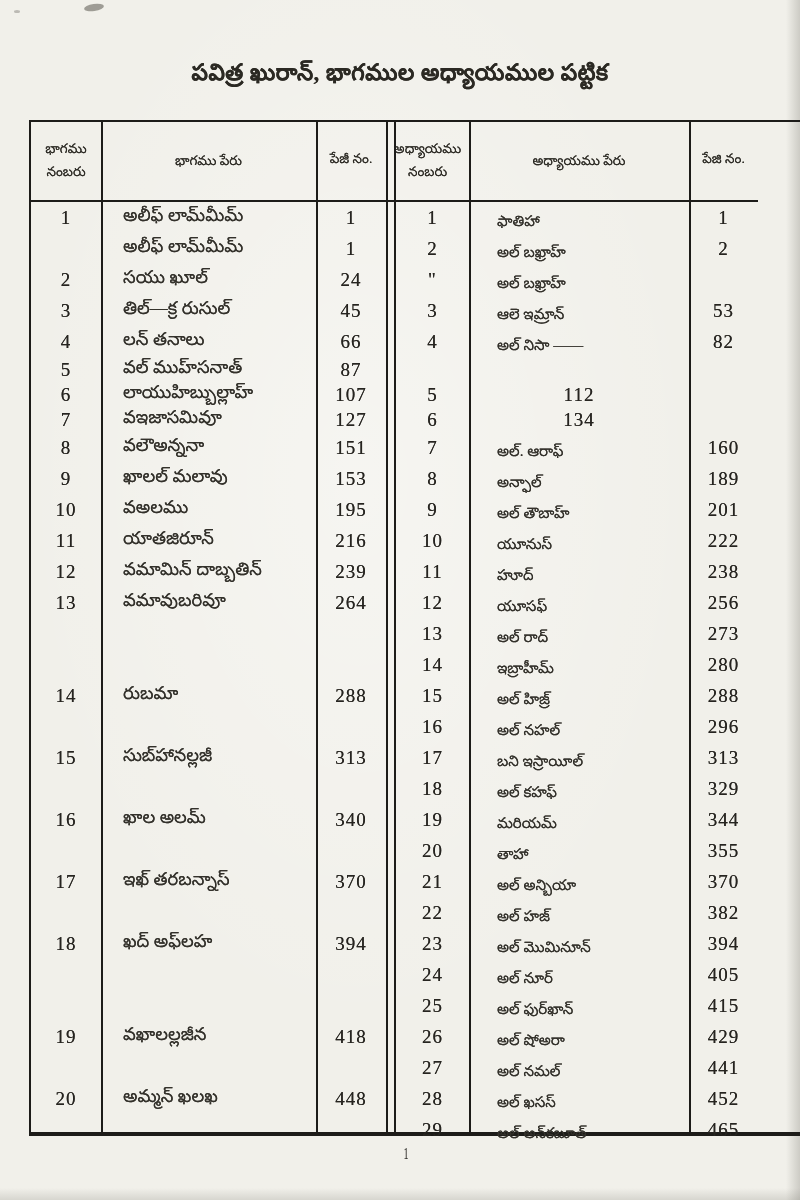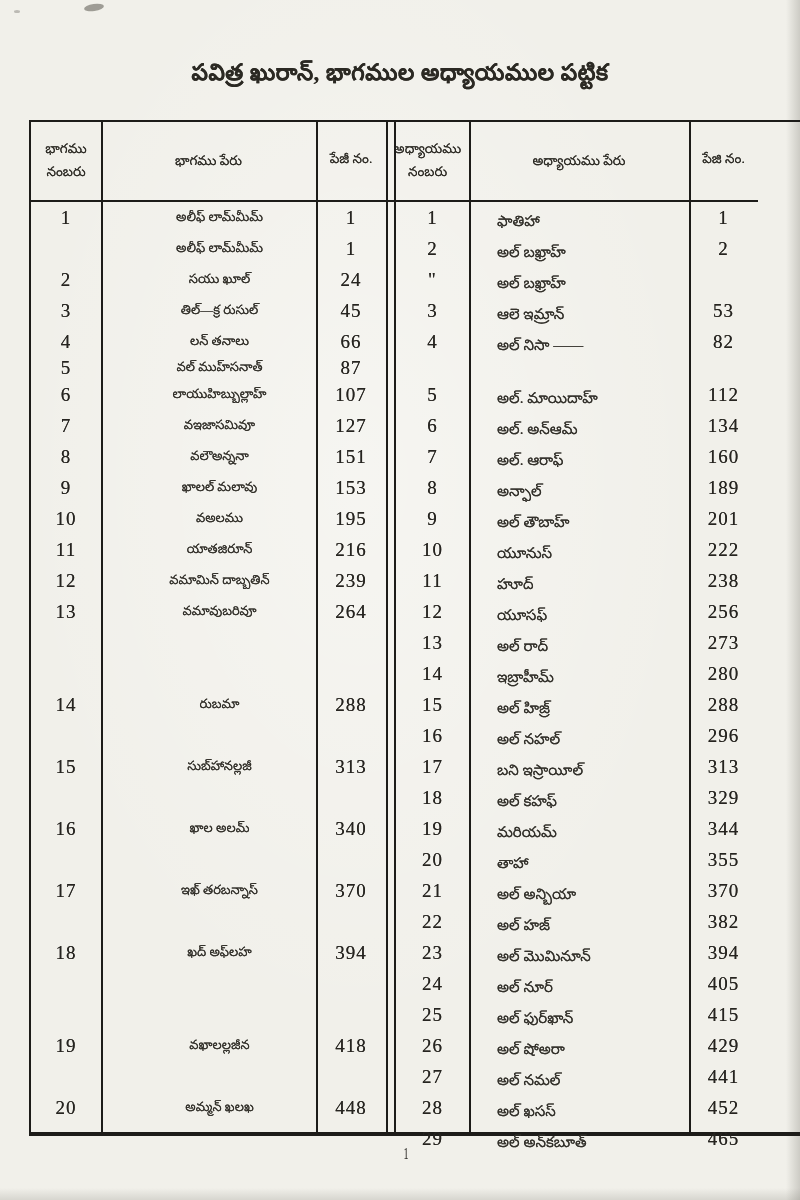--- a/index.html
+++ b/index.html
@@ -43,21 +43,21 @@
     position:absolute;left:0;top:80px;width:727px;height:930px;
     display:flex;flex-direction:column;
   }
   .row{
     flex:1;display:grid;grid-template-columns:70px 215px 70px 83px 220px 69px;
     align-items:center;
   }
   .cell{overflow:visible;white-space:nowrap;box-sizing:border-box;}
   .c0,.c2,.c3,.c5{text-align:center;font-size:19px;letter-spacing:1px;color:#262420;}
   .c3{padding-left:10px;}
-  .c1{padding-left:22px;font-size:13px;color:#33312b;text-align:center;}
+  .c1{padding-left:22px;font-size:18px;color:#33312b;}
   .c4{padding-left:28px;font-size:15px;color:#33312b;margin-top:11px;}
   #page-number{
     position:absolute;left:396px;top:1144px;width:20px;
     font-size:17px;color:#2a2925;text-align:center;
     transform:scaleX(.6);
   }
   .ink-smudge{position:absolute;background:#5a574f;border-radius:50%;pointer-events:none;}
   #smudge-1{left:84px;top:4px;width:20px;height:7px;opacity:.55;transform:rotate(-8deg);}
   #smudge-2{left:14px;top:10px;width:6px;height:3px;opacity:.35;}
 </style>
@@ -127,29 +127,27 @@
         <div class="cell c2">87</div>
         <div class="cell c3"></div>
         <div class="cell c4"></div>
         <div class="cell c5"></div>
       </div>
       <div class="row">
         <div class="cell c0">6</div>
         <div class="cell c1">లాయుహిబ్బుల్లాహ్</div>
         <div class="cell c2">107</div>
         <div class="cell c3">5</div>
-        <div class="cell c4">అల్. మాయిదాహ్</div>
         <div class="cell c5">112</div>
       </div>
       <div class="row">
         <div class="cell c0">7</div>
         <div class="cell c1">వఇజాసమివూ</div>
         <div class="cell c2">127</div>
         <div class="cell c3">6</div>
-        <div class="cell c4">అల్. అన్‌ఆమ్</div>
         <div class="cell c5">134</div>
       </div>
       <div class="row">
         <div class="cell c0">8</div>
         <div class="cell c1">వలౌఅన్ననా</div>
         <div class="cell c2">151</div>
         <div class="cell c3">7</div>
         <div class="cell c4">అల్. ఆరాఫ్</div>
         <div class="cell c5">160</div>
       </div>

